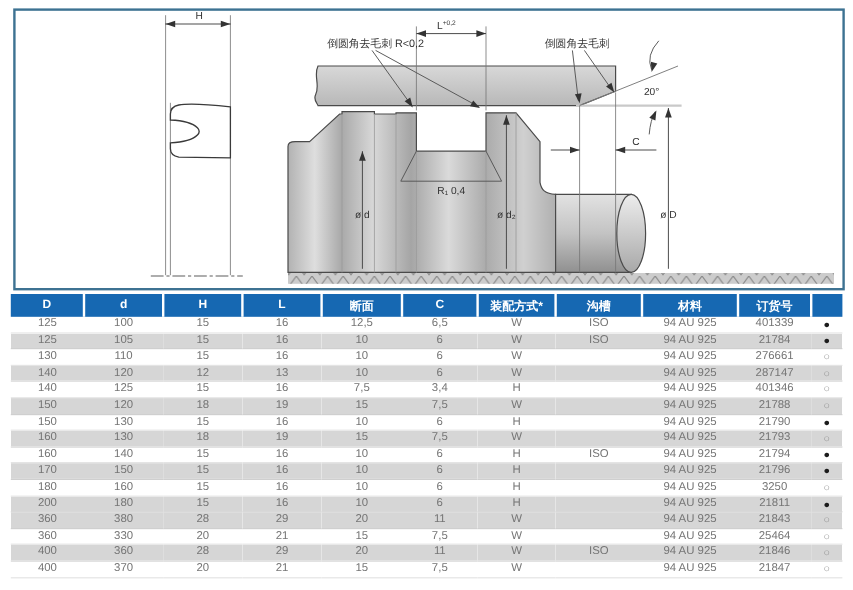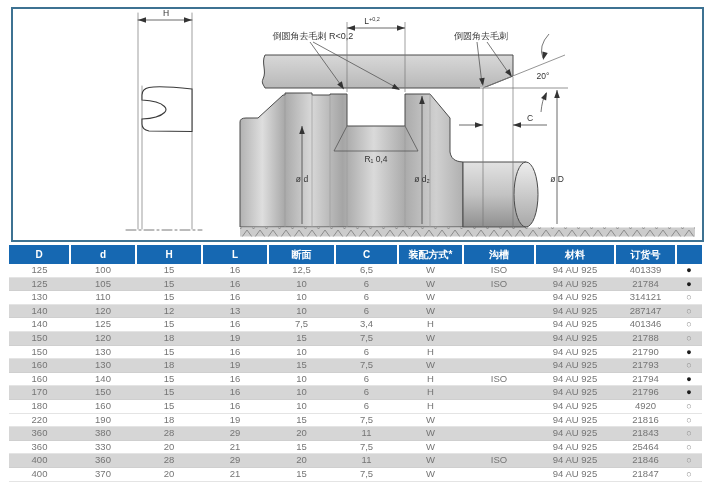--- a/index.html
+++ b/index.html
@@ -213,21 +213,21 @@
           <tr>
             <td>130</td>
             <td>110</td>
             <td>15</td>
             <td>16</td>
             <td>10</td>
             <td>6</td>
             <td>W</td>
             <td></td>
             <td>94 AU 925</td>
-            <td>314121</td>
+            <td>276661</td>
             <td class="dot-open">○</td>
           </tr>
           <tr class="alt">
             <td>140</td>
             <td>120</td>
             <td>12</td>
             <td>13</td>
             <td>10</td>
             <td>6</td>
             <td>W</td>
@@ -317,35 +317,35 @@
           <tr>
             <td>180</td>
             <td>160</td>
             <td>15</td>
             <td>16</td>
             <td>10</td>
             <td>6</td>
             <td>H</td>
             <td></td>
             <td>94 AU 925</td>
-            <td>4920</td>
-            <td class="dot-open">○</td>
-          </tr>
-          <tr>
-            <td>220</td>
-            <td>190</td>
-            <td>18</td>
-            <td>19</td>
-            <td>15</td>
-            <td>7,5</td>
-            <td>W</td>
-            <td></td>
-            <td>94 AU 925</td>
-            <td>21816</td>
-            <td class="dot-open">○</td>
+            <td>3250</td>
+            <td class="dot-open">○</td>
+          </tr>
+          <tr class="alt">
+            <td>200</td>
+            <td>180</td>
+            <td>15</td>
+            <td>16</td>
+            <td>10</td>
+            <td>6</td>
+            <td>H</td>
+            <td></td>
+            <td>94 AU 925</td>
+            <td>21811</td>
+            <td class="dot-filled">●</td>
           </tr>
           <tr class="alt">
             <td>360</td>
             <td>380</td>
             <td>28</td>
             <td>29</td>
             <td>20</td>
             <td>11</td>
             <td>W</td>
             <td></td>

